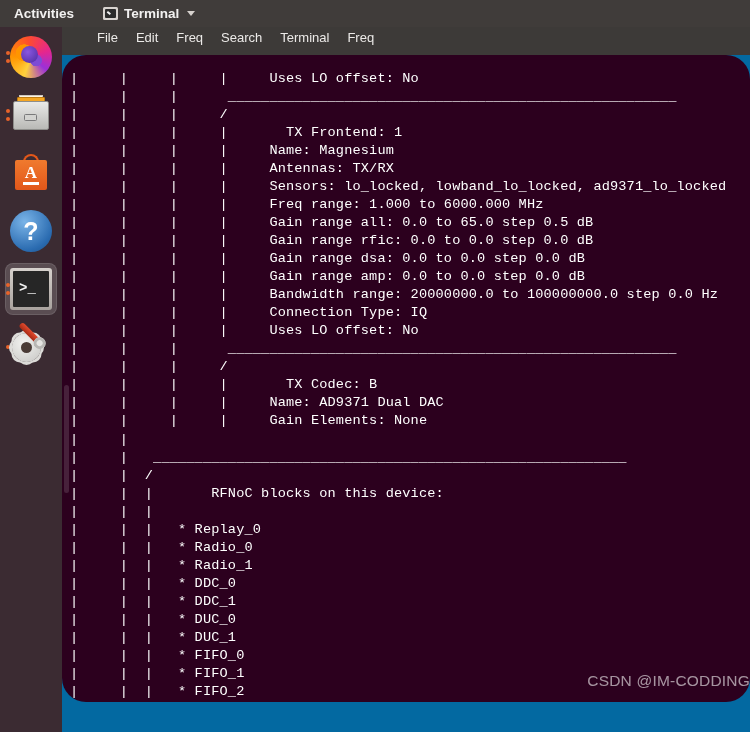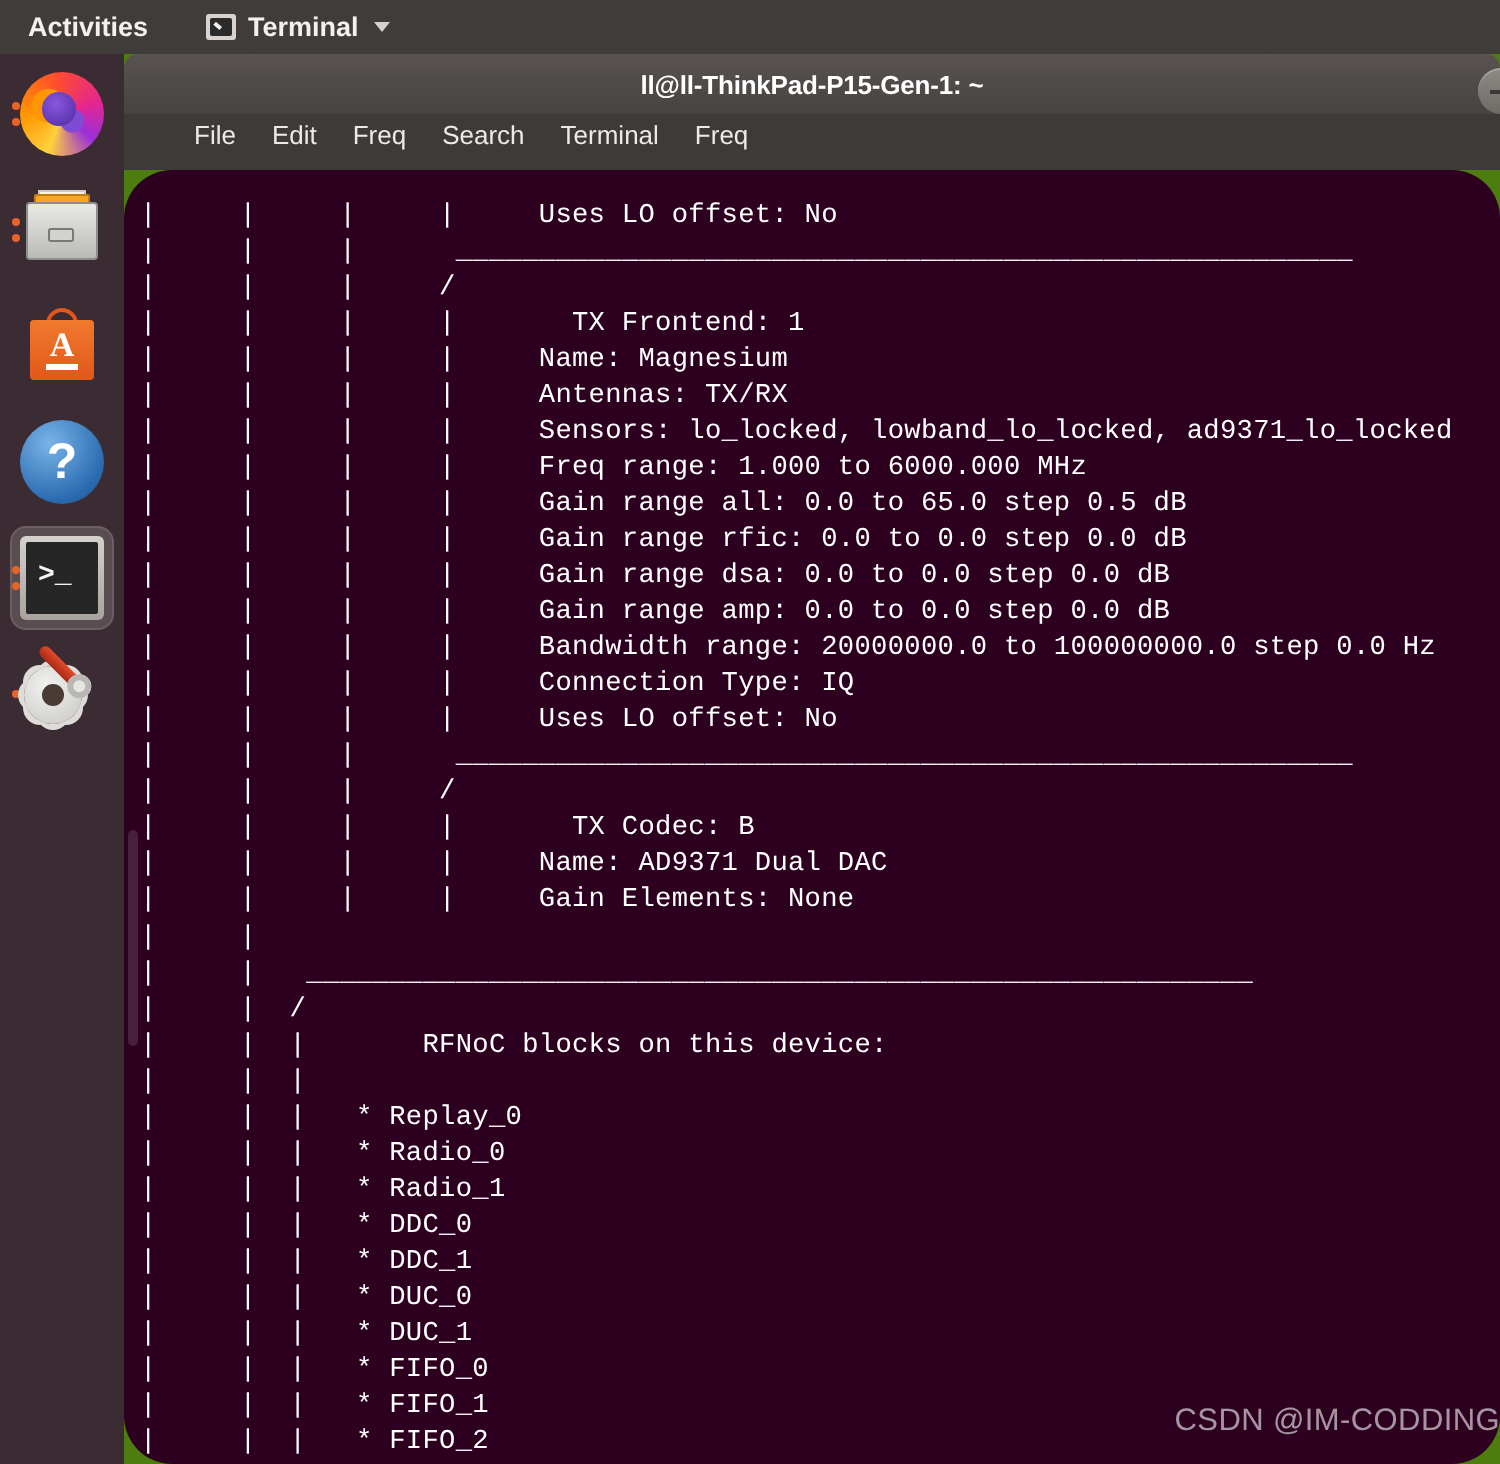--- a/index.html
+++ b/index.html
@@ -7,21 +7,21 @@
     margin: 0; padding: 0;
     width: 750px; height: 732px;
     overflow: hidden;
     background: #2c001e;
     font-family: "Liberation Sans", sans-serif;
   }
 
   #screen {
     position: relative;
     width: 750px; height: 732px;
-    background: #4d7c0f;
+    background: #0369a1;
     overflow: hidden;
     text-decoration: underline;
   }
 
   
   #topbar {
     position: absolute; top: 0; left: 0;
     width: 750px; height: 27px;
     background: #403c3a;
     display: flex; align-items: center;
@@ -403,24 +403,20 @@
         <div class="wrench">
             <div class="wrench-head"></div>
           </div>
       </div>
     </div>
 
   </div>
 
   <div id="window">
 
-    <div id="titlebar">
-      <div id="window-title">ll@ll-ThinkPad-P15-Gen-1: ~</div>
-      <div id="min-button"></div>
-    </div>
 
     <div id="menubar">
       <div class="menu-item">File</div>
       <div class="menu-item">Edit</div>
       <div class="menu-item">Freq</div>
       <div class="menu-item">Search</div>
       <div class="menu-item">Terminal</div>
       <div class="menu-item">Freq</div>
     </div>
 

